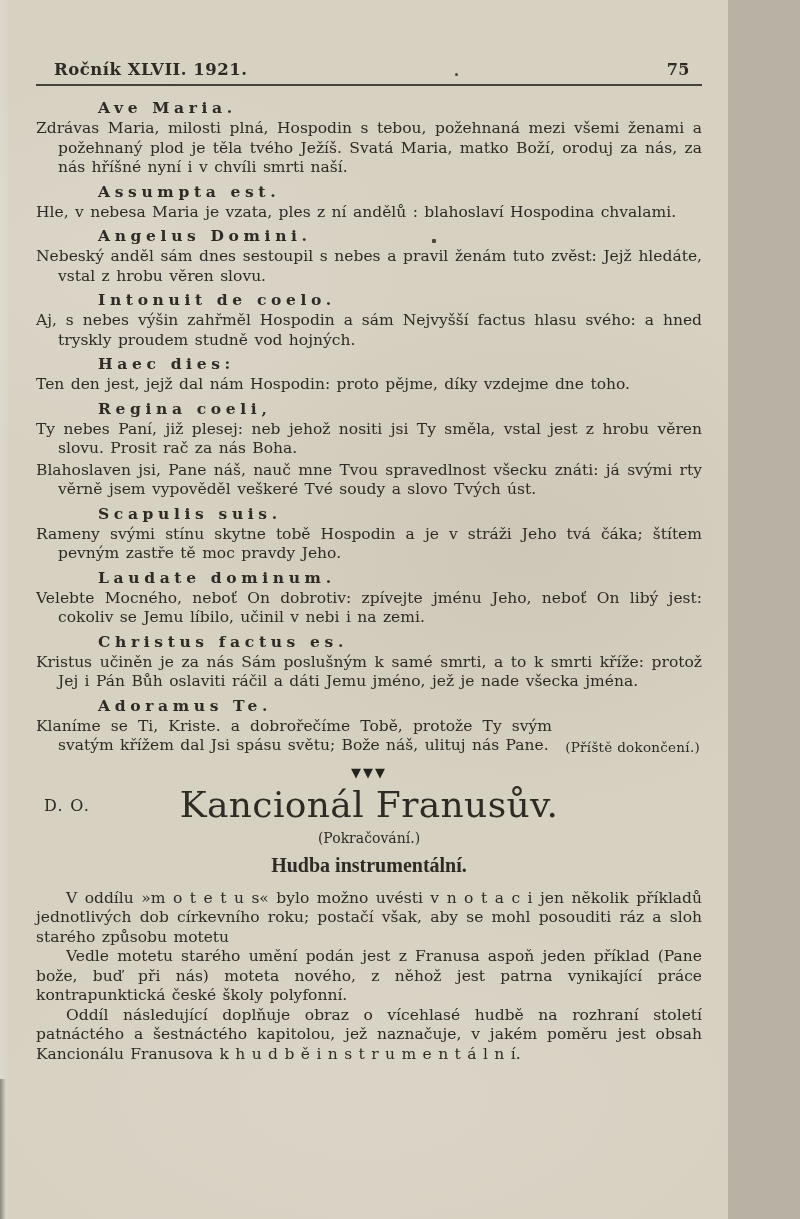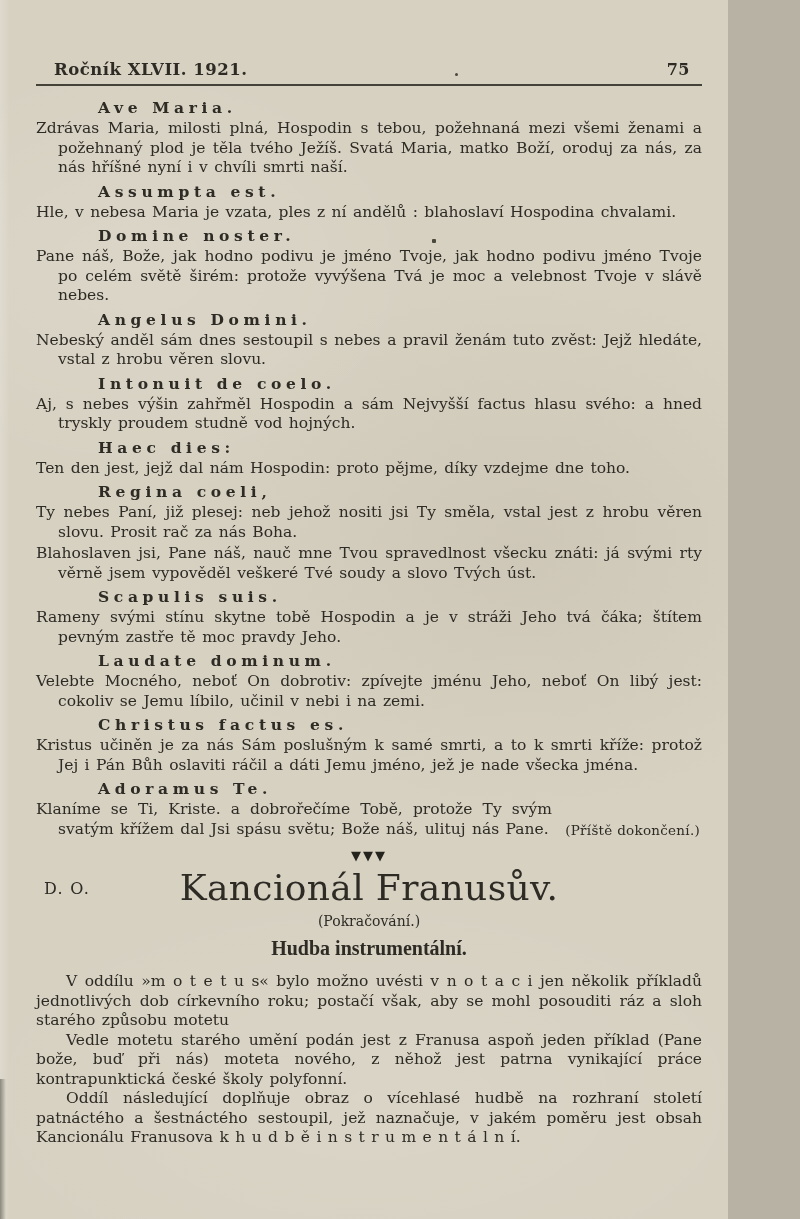--- a/index.html
+++ b/index.html
@@ -99,24 +99,20 @@
         <div class="prayer">
           <h3 class="latin-heading">Ave Maria.</h3>
           <p class="prayer-body">Zdrávas Maria, milosti plná, Hospodin s tebou, požehnaná mezi všemi ženami a požehnaný plod je těla tvého Ježíš. Svatá Maria, matko Boží, oroduj za nás, za nás hříšné nyní i v chvíli smrti naší.</p>
         </div>
 
         <div class="prayer">
           <h3 class="latin-heading">Assumpta est.</h3>
           <p class="prayer-body">Hle, v nebesa Maria je vzata, ples z ní andělů : blahoslaví Hospodina chvalami.</p>
         </div>
 
-        <div class="prayer">
-          <h3 class="latin-heading">Domine noster.</h3>
-          <p class="prayer-body">Pane náš, Bože, jak hodno podivu je jméno Tvoje, jak hodno podivu jméno Tvoje po celém světě širém: protože vyvýšena Tvá je moc a velebnost Tvoje v slávě nebes.</p>
-        </div>
 
         <div class="prayer">
           <h3 class="latin-heading">Angelus Domini.</h3>
           <p class="prayer-body">Nebeský anděl sám dnes sestoupil s nebes a pravil ženám tuto zvěst: Jejž hledáte, vstal z hrobu věren slovu.</p>
         </div>
 
         <div class="prayer">
           <h3 class="latin-heading">Intonuit de coelo.</h3>
           <p class="prayer-body">Aj, s nebes výšin zahřměl Hospodin a sám Nejvyšší factus hlasu svého: a hned tryskly proudem studně vod hojných.</p>
         </div>
@@ -162,21 +158,21 @@
       <span class="author">D. O.</span>
       <h1 class="article-title">Kancionál Franusův.</h1>
       <div class="article-subtitle">(Pokračování.)</div>
       <h2 class="section-heading">Hudba instrumentální.</h2>
       <div class="article-body">
 
           <p class="article-para">V oddílu »m o t e t u s« bylo možno uvésti v n o t a c i jen několik příkladů jednotlivých dob církevního roku; postačí však, aby se mohl posouditi ráz a sloh starého způsobu motetu</p>
 
           <p class="article-para">Vedle motetu starého umění podán jest z Franusa aspoň jeden příklad (Pane bože, buď při nás) moteta nového, z něhož jest patrna vynikající práce kontrapunktická české školy polyfonní.</p>
 
-          <p class="article-para">Oddíl následující doplňuje obraz o vícehlasé hudbě na rozhraní století patnáctého a šestnáctého sestoupil, jež naznačuje, v jakém poměru jest obsah Kancionálu Franusova k h u d b ě  i n s t r u m e n t á l n í.</p>
+          <p class="article-para">Oddíl následující doplňuje obraz o vícehlasé hudbě na rozhraní století patnáctého a šestnáctého kapitolou, jež naznačuje, v jakém poměru jest obsah Kancionálu Franusova k h u d b ě  i n s t r u m e n t á l n í.</p>
         </div>
     </div>
 
   </div>
 
   <div class="speck speck-header"></div>
   <div class="speck speck-domine"></div>
   <div class="edge-shadow"></div>
 </div>
 

